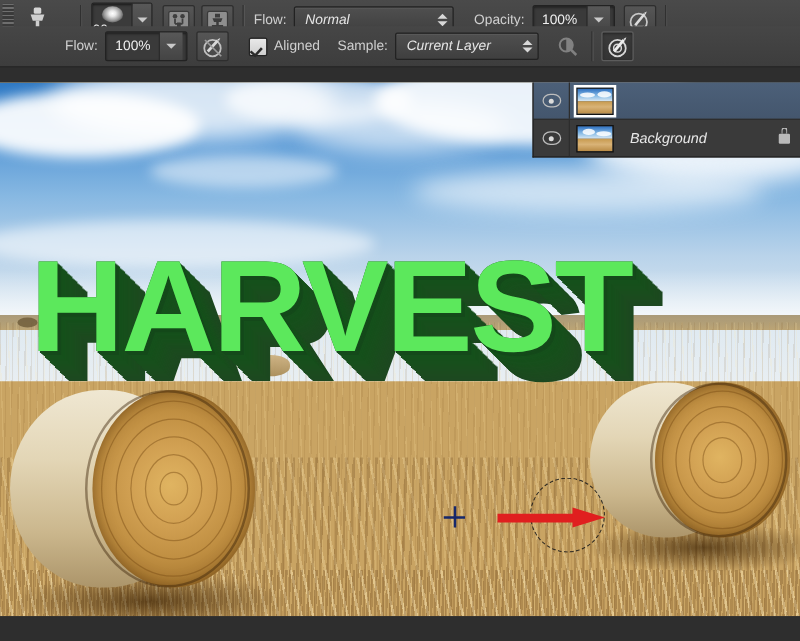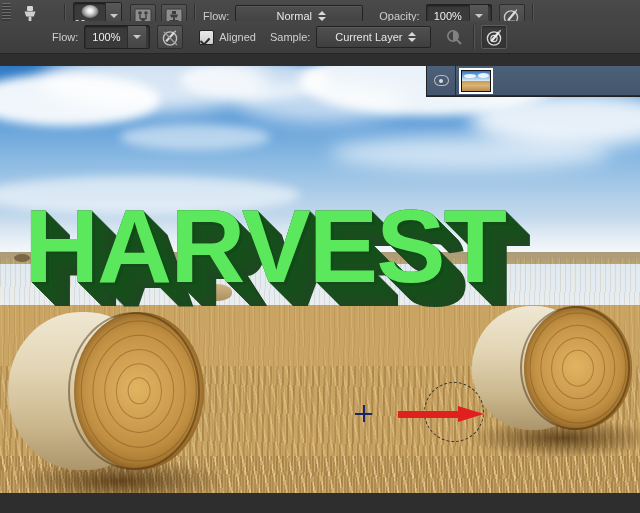--- a/index.html
+++ b/index.html
@@ -40,22 +40,22 @@
   .brush-blob{position:absolute;top:2px;left:50%;transform:translateX(-50%);width:17px;height:13px;border-radius:50%;
     background:radial-gradient(ellipse at 50% 45%,#fff 0%,#e8e8e8 22%,#9a9a9a 55%,rgba(80,80,80,0) 85%);}
   .brush-size{position:absolute;bottom:0px;left:0;width:100%;text-align:left;font-size:11px;color:#eee;
      text-shadow:0 1px 1px #000;}
   .brush-drop{width:15px;border-left:1px solid #2b2b2b;background:linear-gradient(#585858,#434343);
      display:flex;align-items:center;justify-content:center;}
 
   .lbl{color:#cfcfcf;margin-right:6px;white-space:nowrap;}
 
   .select{height:22px;border:1px solid #222;border-radius:2px;background:linear-gradient(#4f4f4f,#3f3f3f);
-    display:flex;align-items:center;justify-content:center;color:#e6e6e6;padding:0 4px 0 8px;box-sizing:border-box;
-    box-shadow:inset 0 1px 0 rgba(255,255,255,.06);}
+    display:flex;align-items:center;justify-content:space-between;color:#e6e6e6;padding:0 4px 0 8px;box-sizing:border-box;
+    box-shadow:inset 0 1px 0 rgba(255,255,255,.06);font-style:italic;}
   .updown{display:flex;flex-direction:column;gap:2px;margin-left:6px;}
   .ar-u{width:0;height:0;border-left:4px solid transparent;border-right:4px solid transparent;border-bottom:4px solid #d8d8d8;}
   .ar-d{width:0;height:0;border-left:4px solid transparent;border-right:4px solid transparent;border-top:4px solid #d8d8d8;}
 
   .numfield{display:flex;align-items:stretch;height:22px;border:1px solid #222;border-radius:2px;background:#3a3a3a;
     box-shadow:inset 0 1px 2px rgba(0,0,0,.55);}
   .numfield .val{display:flex;align-items:center;padding:0 7px;color:#efefef;}
   .numfield .dd{width:18px;border-left:1px solid #2b2b2b;background:linear-gradient(#585858,#444);
     display:flex;align-items:center;justify-content:center;}
 
@@ -379,16 +379,35 @@
         <div class="thumb selthumb">
           <div class="sky"></div>
           <div class="cl" style="left:2px;top:3px;width:12px;height:4px;"></div>
           <div class="cl" style="left:16px;top:2px;width:11px;height:5px;"></div>
           <div class="fld"></div>
         </div>
       </div>
       <div class="lockcell"></div>
     </div>
 
+    <div class="lrow" style="border-bottom:none;">
+      <div class="eyecell">
+        <div class="eye">
+            <i></i>
+          </div>
+      </div>
+      <div class="thumbwrap">
+        <div class="thumb">
+          <div class="sky"></div>
+          <div class="cl" style="left:4px;top:2px;width:10px;height:5px;"></div>
+          <div class="cl" style="left:15px;top:4px;width:12px;height:4px;"></div>
+          <div class="fld"></div>
+        </div>
+      </div>
+      <div class="lname ital">Background</div>
+      <div class="lockcell">
+        <div class="lock"></div>
+      </div>
+    </div>
   </div>
 
   <div id="bottombar"></div>
 </div>
 
 </body></html>

